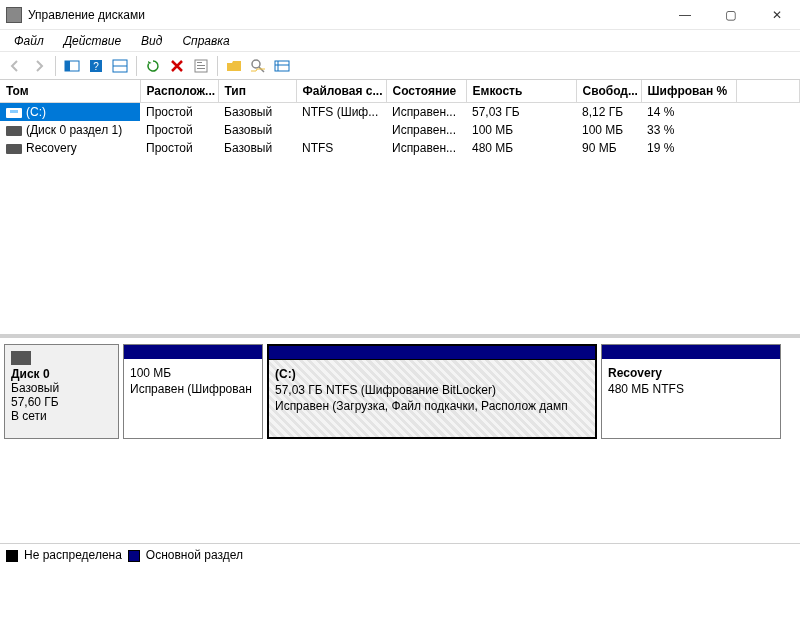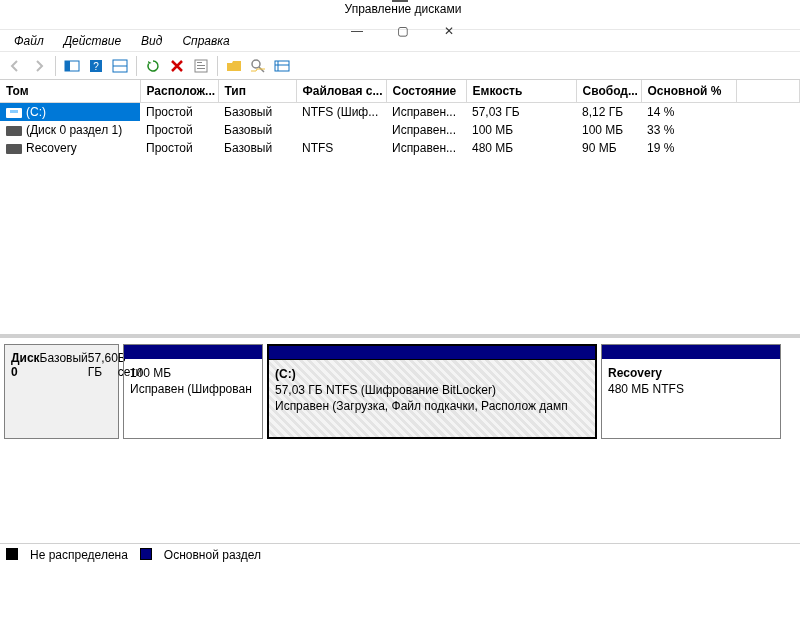--- a/index.html
+++ b/index.html
@@ -1,17 +1,17 @@
 <!DOCTYPE html>
 <html><head>
 <meta charset="utf-8">
 <style>
 * { box-sizing: border-box; font-family: "Segoe UI", Tahoma, sans-serif; }
 body { margin: 0; width: 800px; height: 630px; background: #fff; font-size: 12px; color: #000; overflow: hidden; }
-.titlebar { height: 30px; display: flex; align-items: center; padding: 0 0 0 6px; border-bottom: 1px solid #e8e8e8; flex-direction: column; }
+.titlebar { height: 30px; display: flex; align-items: center; padding: 0 0 0 6px; border-bottom: 1px solid #e8e8e8; }
 .titlebar .ico { width: 16px; height: 16px; background: #888; margin-right: 6px; display: inline-block; border: 1px solid #555; }
 .titlebar .title { flex: 1; font-size: 12px; }
 .titlebar .win-buttons { display: flex; }
 .titlebar .win-buttons div { width: 46px; height: 30px; display: flex; align-items: center; justify-content: center; font-size: 12px; color: #333; }
 .menubar { height: 22px; display: flex; align-items: center; padding: 0 6px; gap: 4px; border-bottom: 1px solid #e8e8e8; }
 .menubar span { padding: 2px 8px; font-style: italic; }
 .toolbar { height: 28px; display: flex; align-items: center; padding: 0 4px; gap: 2px; border-bottom: 1px solid #d0d0d0; }
 .toolbar .tbtn { width: 22px; height: 22px; display: flex; align-items: center; justify-content: center; border: 1px solid transparent; }
 .toolbar .sep { width: 1px; height: 20px; background: #d0d0d0; margin: 0 3px; }
 .tbtn svg { width: 16px; height: 16px; }
@@ -20,30 +20,30 @@
 table { border-collapse: collapse; width: 100%; table-layout: fixed; }
 th { text-align: left; font-weight: bold; background: #fff; border-right: 1px solid #d8d8d8; border-bottom: 1px solid #d8d8d8; padding: 4px 6px; white-space: nowrap; overflow: hidden; }
 th.first { border-left: none; }
 td { padding: 2px 6px; white-space: nowrap; overflow: hidden; text-overflow: clip; }
 .vol-icon { display:inline-block; width:16px; height:10px; background:#555; margin-right:4px; vertical-align:middle; border-radius:1px; position:relative; }
 .vol-icon.drive::after { content:""; position:absolute; top:2px; left:4px; width:8px; height:3px; background:#8cf; }
 tr.selected td:first-child { background:#0078d7; color:#fff; }
 tr.selected .vol-icon { background:#fff; }
 .graphical { height: 228px; padding: 0; display:flex; flex-direction:column; }
 .diskrow { display:flex; height:95px; margin: 6px 4px 0 4px; }
-.diskinfo { width:115px; border:1px solid #808080; background:#f0f0f0; padding:6px; display:flex; flex-direction:row; }
+.diskinfo { width:115px; border:1px solid #808080; background:#f0f0f0; padding:6px; display:flex; flex-direction:column; }
 .diskinfo .dicon { width:20px; height:14px; background:#555; margin-bottom:2px; }
 .diskinfo b { font-weight:bold; }
 .part-container { flex:1; display:flex; }
 .part { border:1px solid #808080; margin-left:4px; display:flex; flex-direction:column; }
 .part .stripe { height:14px; background:#000080; }
 .part.selected { border:2px solid #000; background: repeating-linear-gradient(45deg,#f4f4f4,#f4f4f4 3px,#e4e4e4 3px,#e4e4e4 6px); }
 .part.selected .stripe { border-bottom:1px solid #000; }
 .part .plabel { padding:6px 6px; white-space:nowrap; overflow:hidden; line-height:1.35; }
-.legend { display:flex; align-items:flex-start; gap:12px; padding:4px 6px; border-top:1px solid #d0d0d0; margin-top:auto; }
+.legend { display:flex; align-items:flex-end; gap:6px; padding:4px 6px; border-top:1px solid #d0d0d0; margin-top:auto; }
 .legend .sw { width:12px; height:12px; border:1px solid #000; display:inline-block; }
 .legend .sw.black { background:#000; }
 .legend .sw.navy { background:#000080; }
 </style>
 </head>
 <body>
 
 <div class="titlebar">
   <span class="ico"></span>
   <span class="title">Управление дисками</span>
@@ -148,21 +148,21 @@
       </colgroup>
 <thead>
         <tr>
 <th class="first">Том</th>
 <th>Располож...</th>
 <th>Тип</th>
 <th>Файловая с...</th>
 <th>Состояние</th>
 <th>Емкость</th>
 <th>Свобод...</th>
-<th>Основной %</th>
+<th>Шифрован %</th>
 <th></th>
 </tr>
       </thead>
 <tbody id="volbody">
         <tr class="selected">
           <td><span class="vol-icon drive"></span><span>(C:)</span></td>
   <td>Простой</td>
   <td>Базовый</td>
   <td>NTFS (Шиф...</td>
   <td>Исправен...</td>

